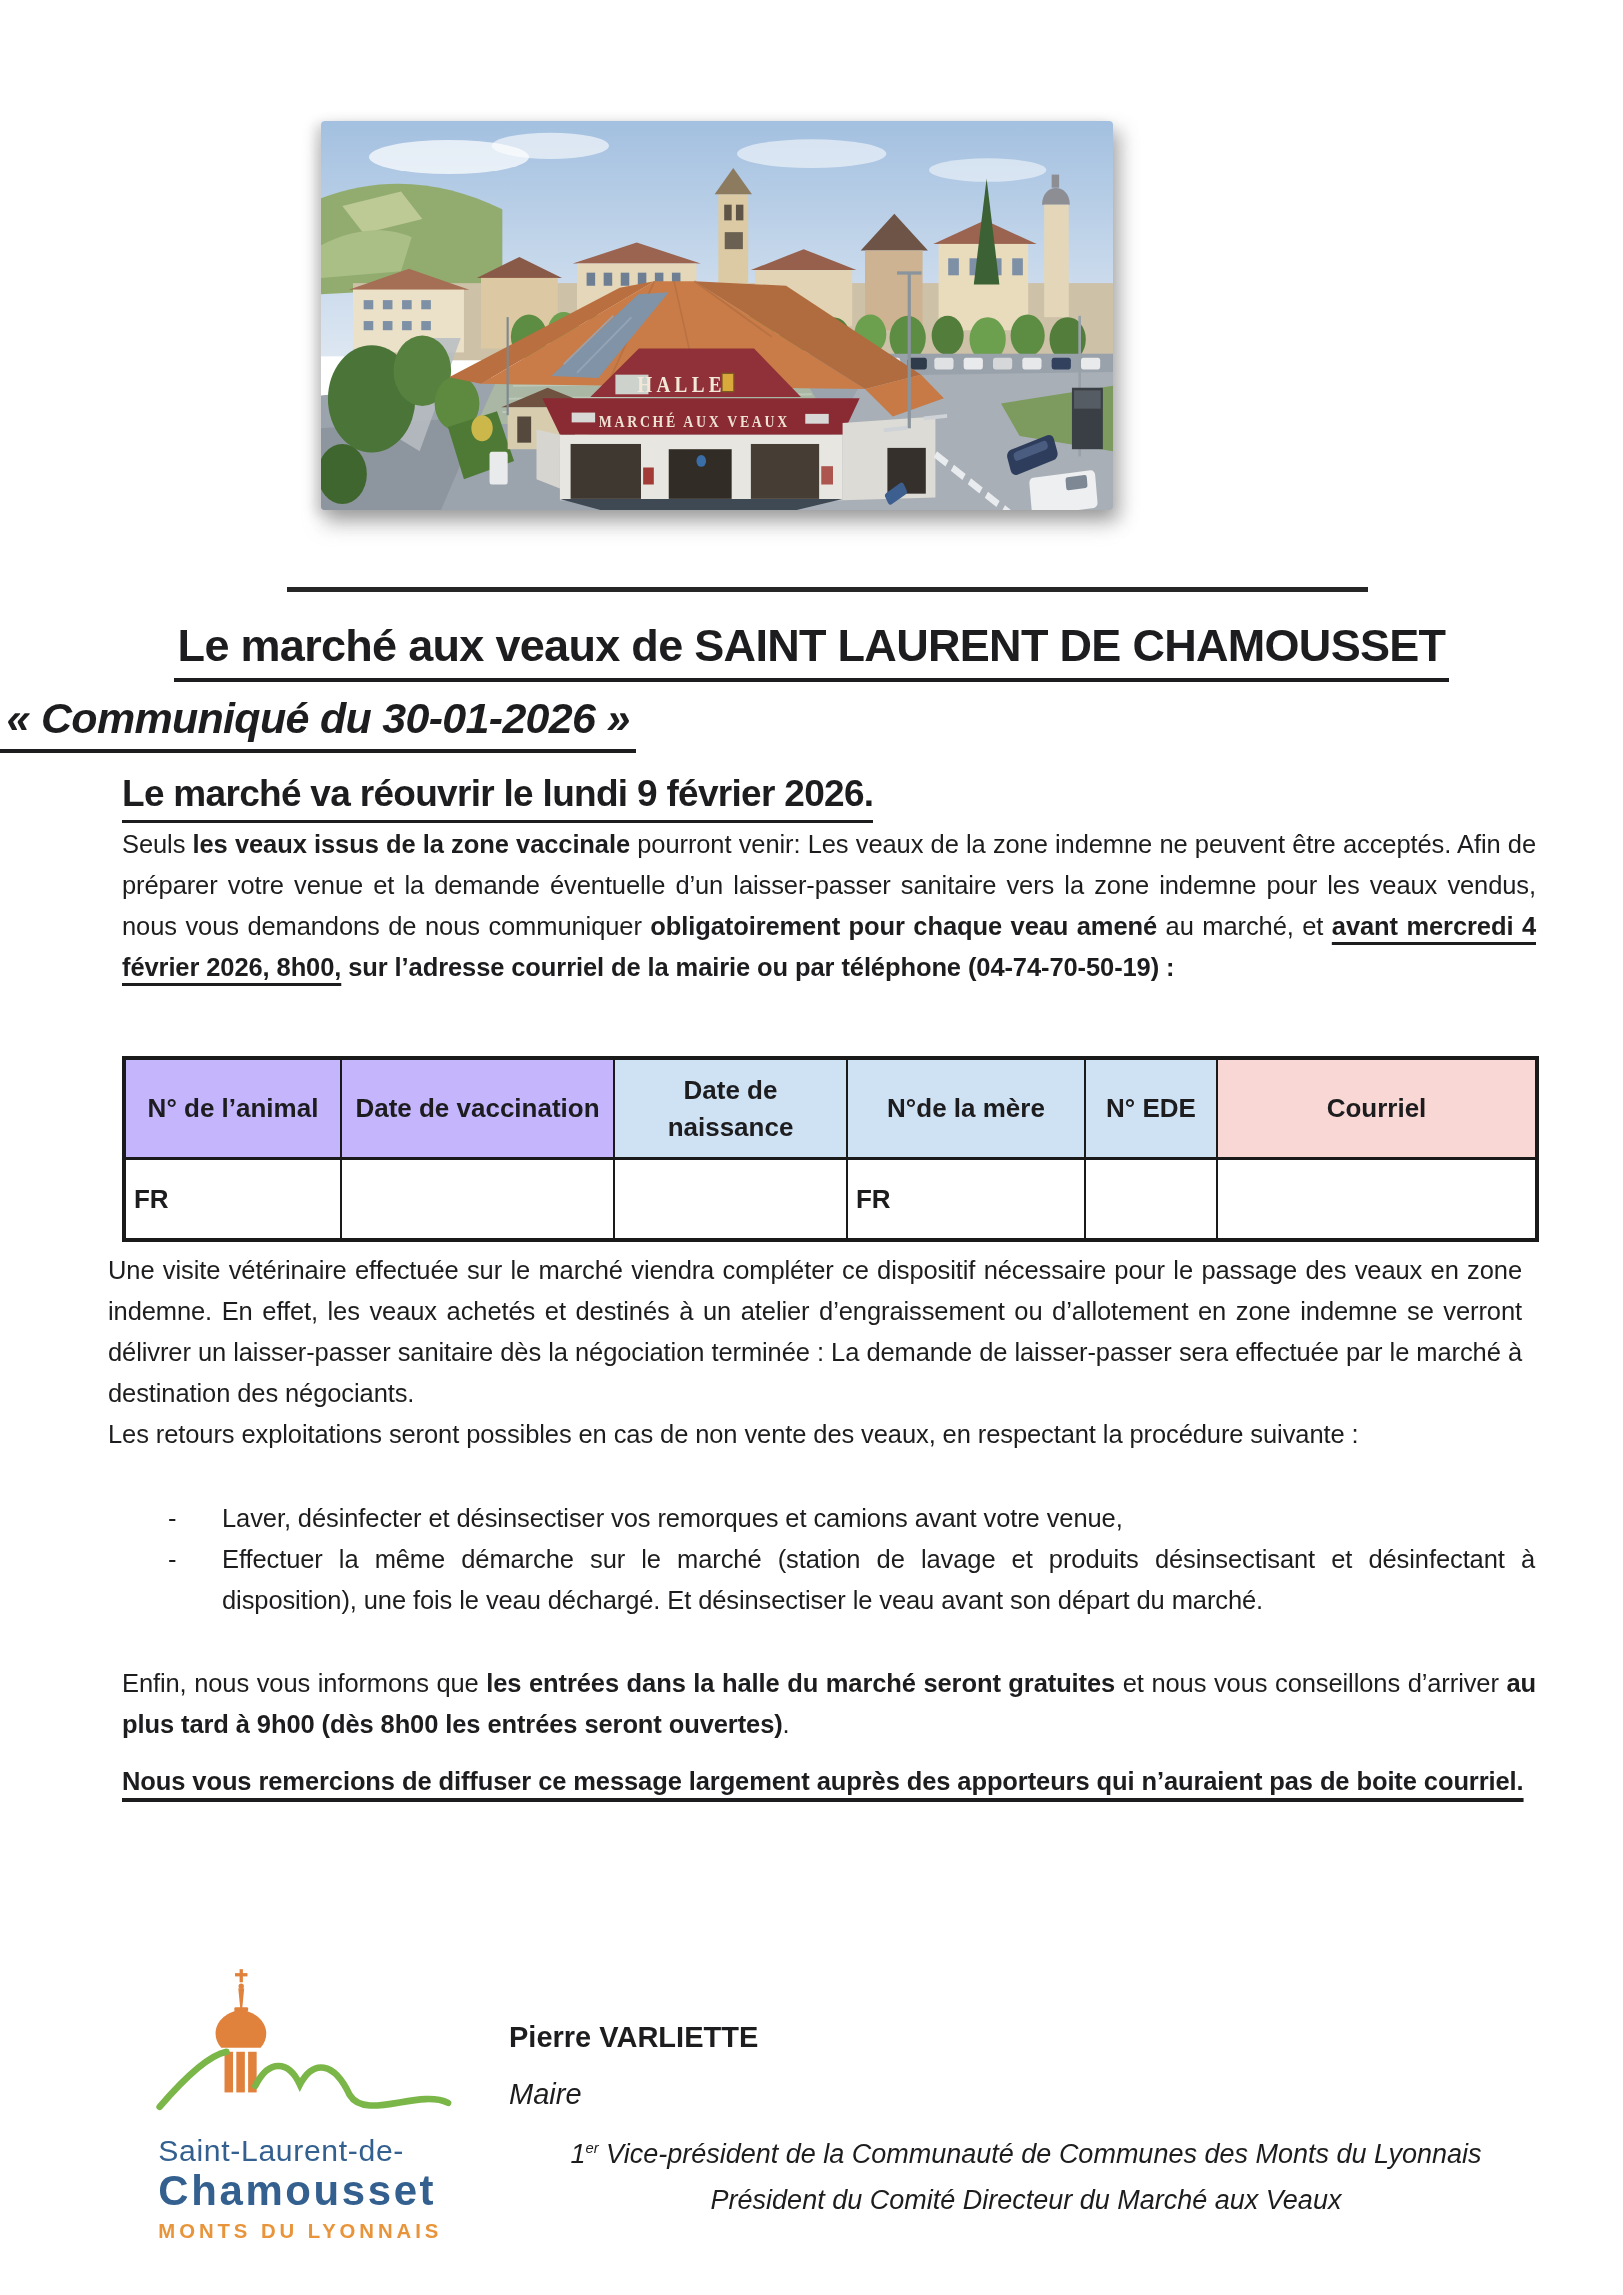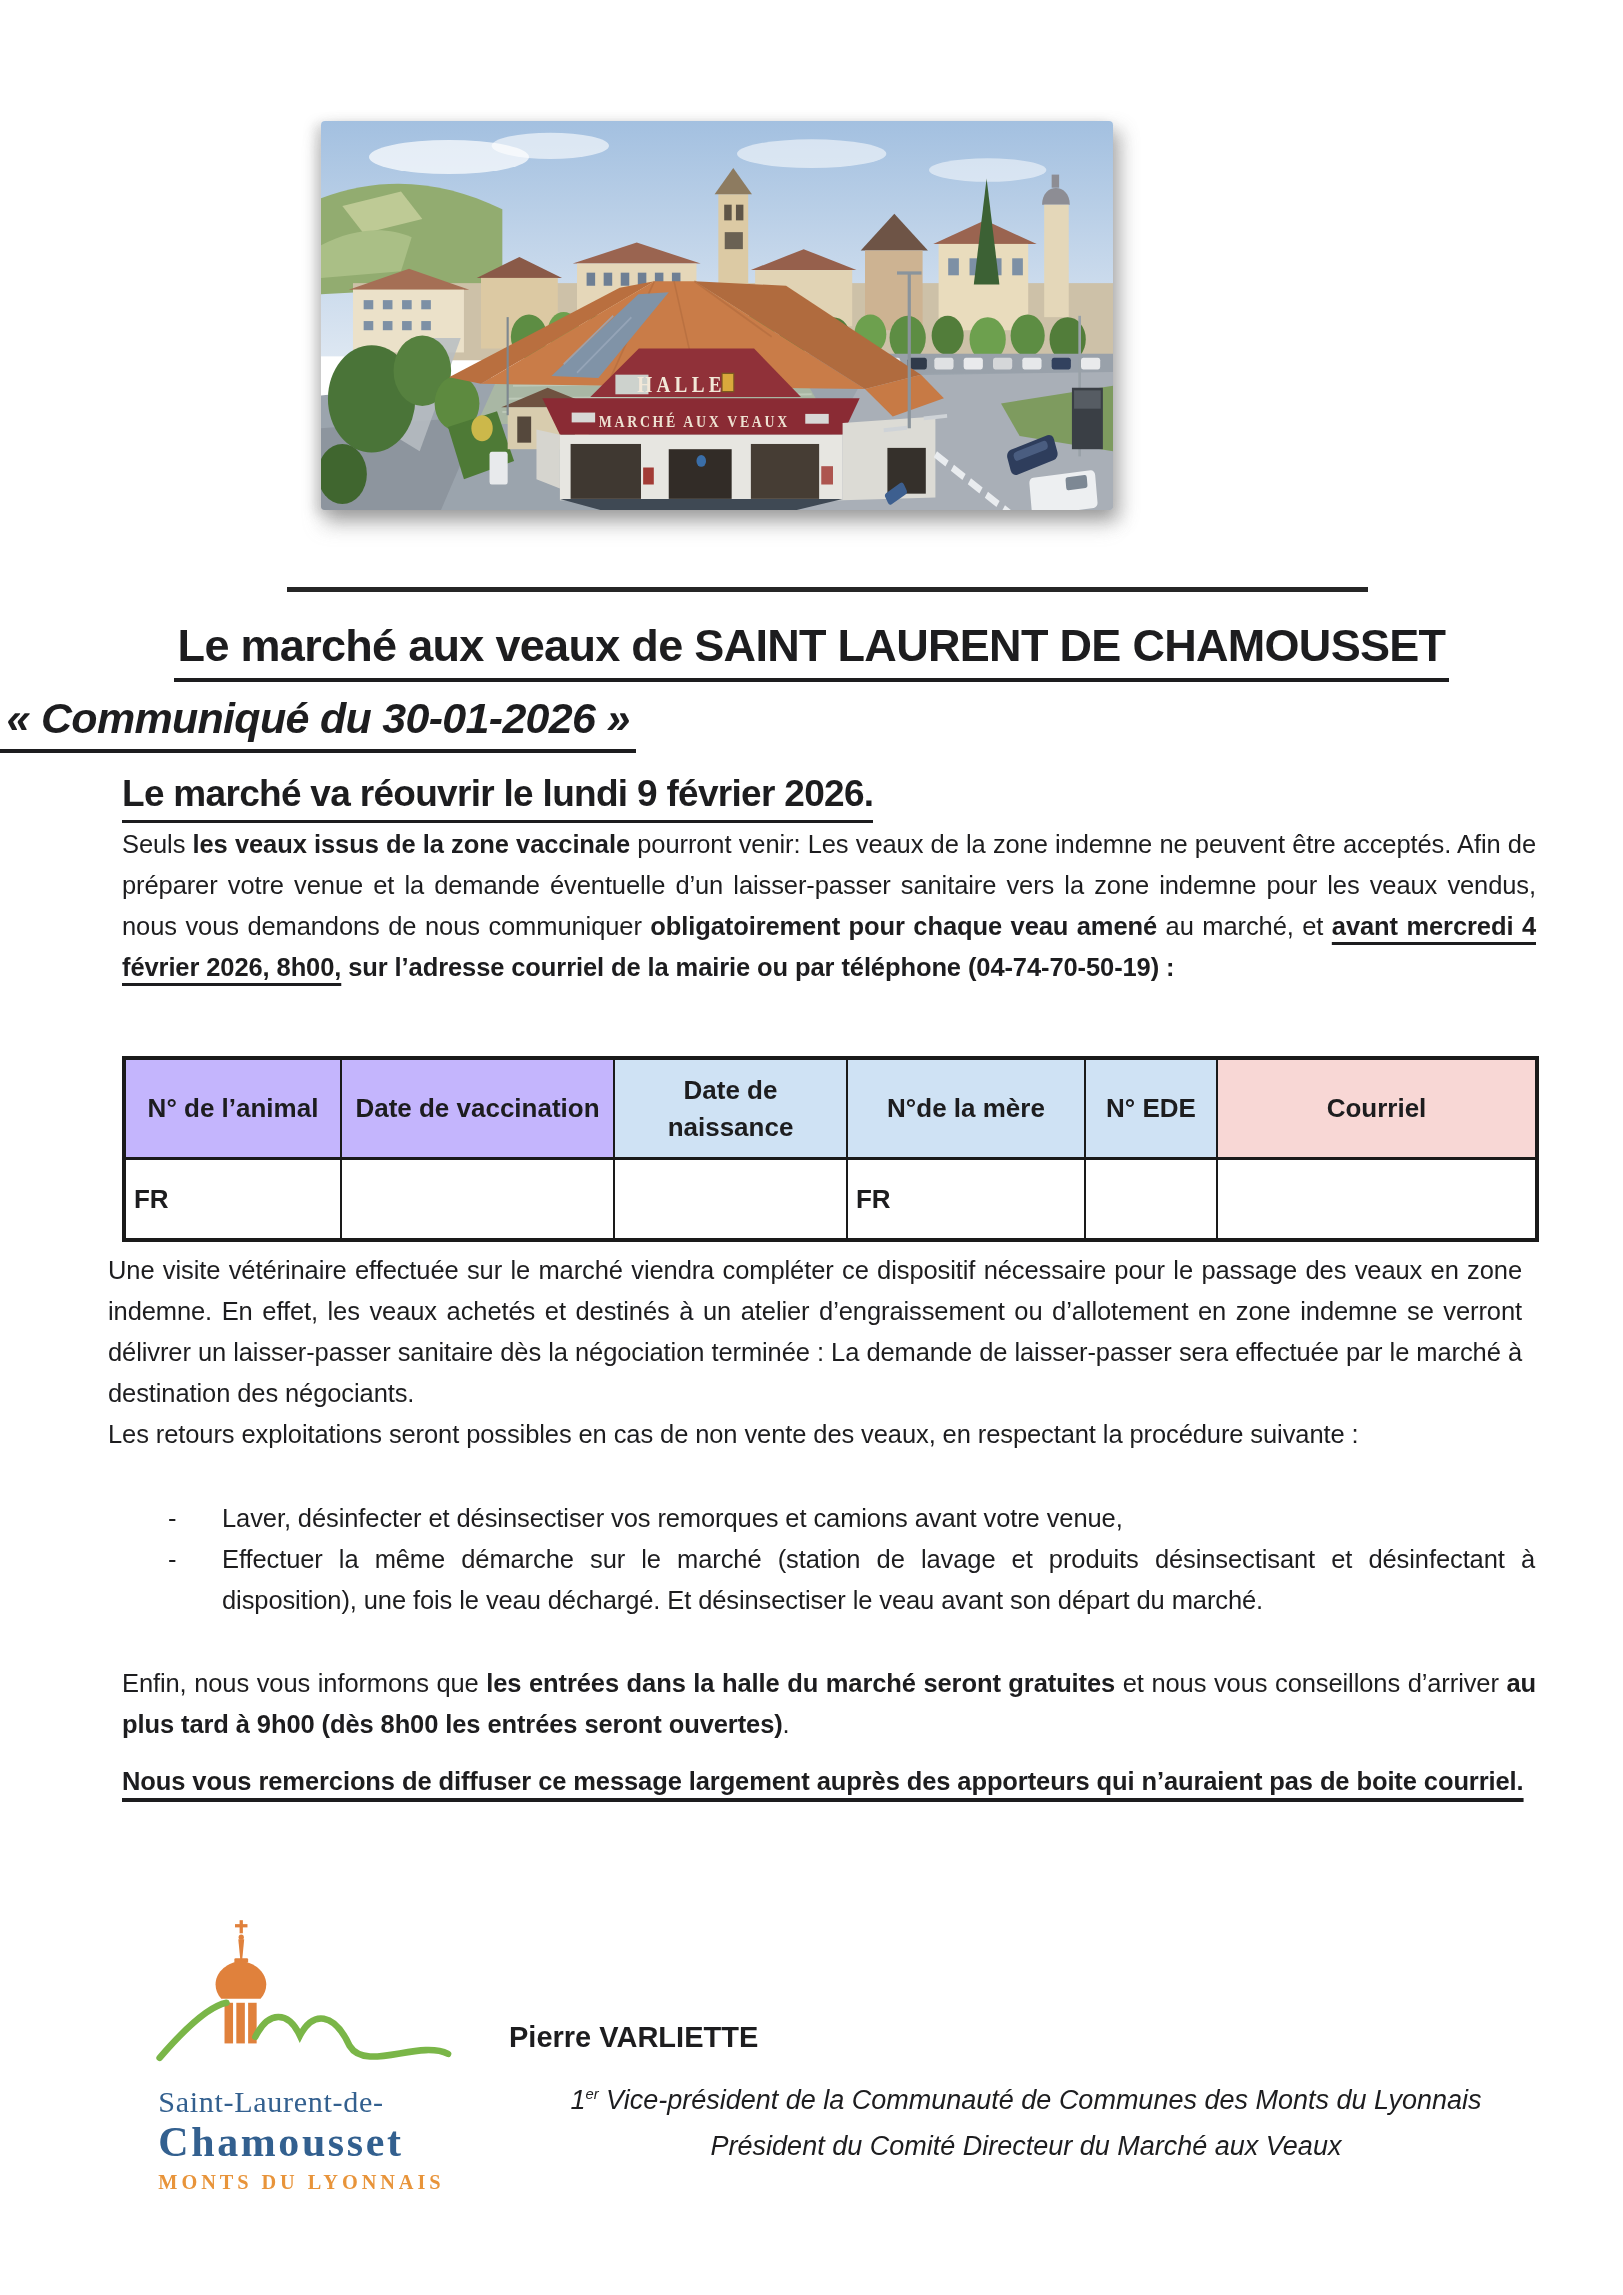--- a/index.html
+++ b/index.html
@@ -35,21 +35,21 @@
   .c-yellow { background:#c4b5fd; }
   .c-blue   { background:#cfe2f4; }
   .c-pink   { background:#f8d7d5; }
   .para2 { position:absolute; left:108px; top:1250px; width:1414px; }
   .list  { position:absolute; left:168px; top:1498px; width:1367px; }
   .list-item { position:relative; padding-left:54px; }
   .dash { position:absolute; left:0; top:0; }
   .enfin   { position:absolute; left:122px; top:1663px; width:1414px; }
   .closing { position:absolute; left:122px; top:1761px; width:1414px; font-weight:bold; }
   .cu { text-decoration:underline; text-decoration-thickness:3.9px; text-underline-offset:7.9px; }
-  .footer-logo { position:absolute; left:157px; top:1917px; width:295px; height:283px;font-family:Liberation Serif, serif; }
+  .footer-logo { position:absolute; left:157px; top:1966px; width:295px; height:283px; }
   .footer-logo svg { display:block; width:100%; height:100%; overflow:visible; }
   .signature { position:absolute; left:509px; top:2021px; width:1034px; }
   .sig-name { font-size:29px; font-weight:bold; margin:0 0 23.6px 0; }
   .sig-role { font-size:29px; font-style:italic; margin:0 0 21px 0; }
   .sig-line { font-size:27px; font-style:italic; line-height:33px; margin:0 0 13px 0;text-align:center; }
   .sig-line:last-child { margin-bottom:0; }
   sup { font-size:55%; vertical-align:super; }
 </style>
 </head>
 <body>
@@ -316,18 +316,19 @@
         <path d="M150,182 C170,142 200,142 218,180 C238,142 270,144 294,196 C318,236 400,186 444,208"></path>
       </g>
       <text x="2" y="296" font-size="46" letter-spacing="1" fill="#33608f">Saint-Laurent-de-</text>
       <text x="2" y="364" font-size="64" font-weight="bold" letter-spacing="4" fill="#33608f">Chamousset</text>
       <text x="2" y="414" font-size="31" font-weight="bold" letter-spacing="6" fill="#e8943a">MONTS DU LYONNAIS</text>
     </svg>
   </div>
 
   <div class="signature">
     <p class="sig-name">Pierre VARLIETTE</p>
+    <p class="sig-role">Maire</p>
     <p class="sig-line"><span>1</span><sup>er</sup><span> Vice-président de la Communauté de Communes des Monts du Lyonnais</span></p>
     <p class="sig-line">Président du Comité Directeur du Marché aux Veaux</p>
   </div>
 
 </div>
 
 
 </body></html>

